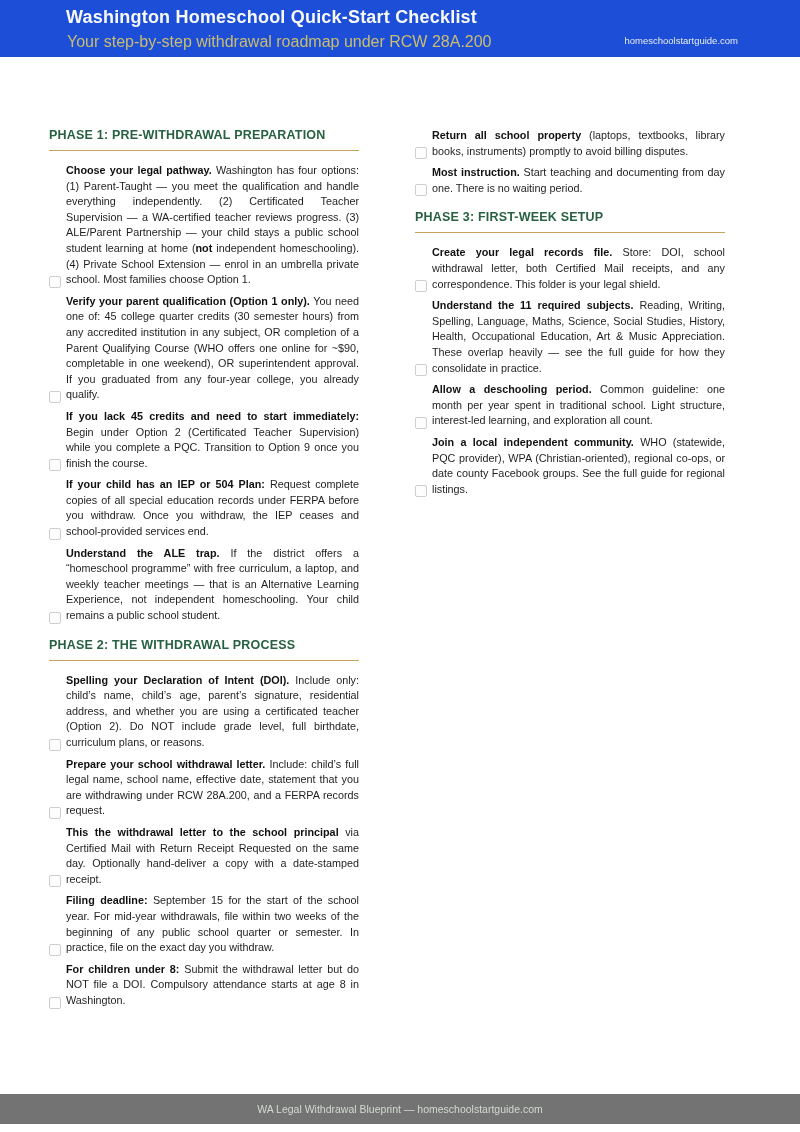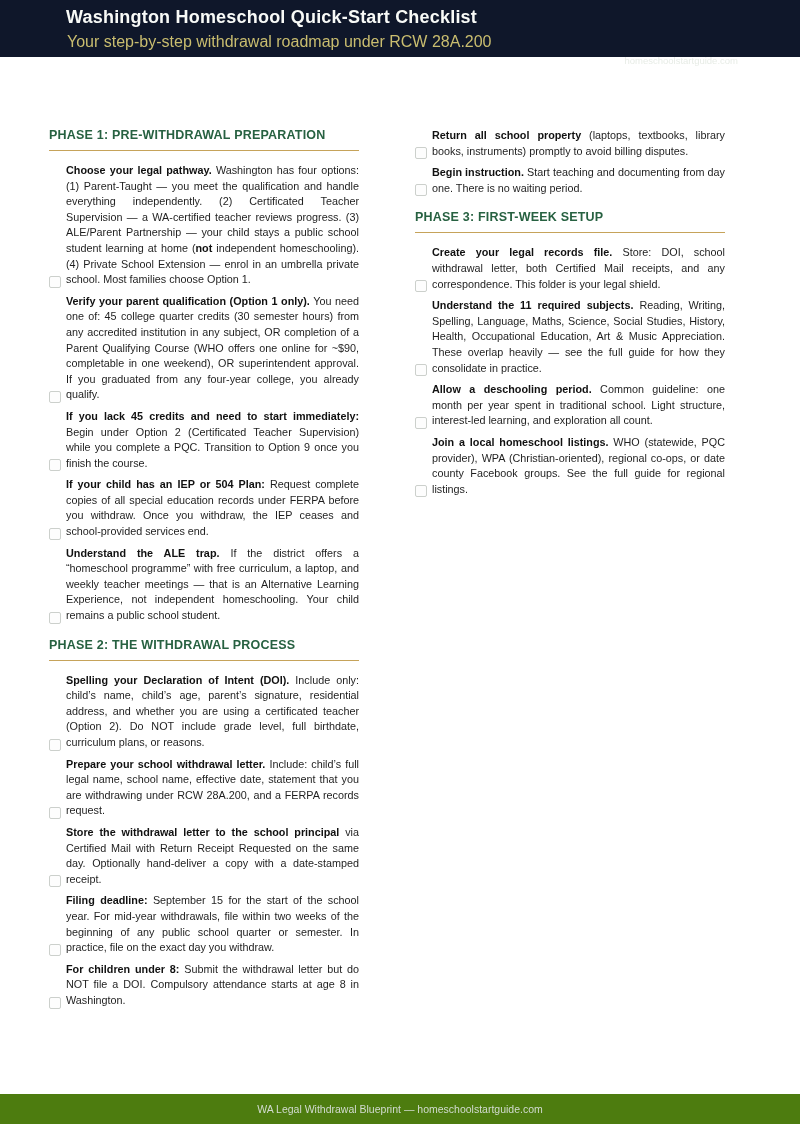--- a/index.html
+++ b/index.html
@@ -1,37 +1,37 @@
 <!DOCTYPE html>
 <html><head>
 <meta charset="utf-8">
 <style>
   html,body{margin:0;padding:0;}
   body{
     width:800px;height:1132px;position:relative;background:#ffffff;
     font-family:"Liberation Sans",sans-serif;color:#1e1e1e;overflow:hidden;
   }
   
-  .header{position:absolute;top:0;left:0;right:0;height:57px;background:#0f172a;}
+  .header{position:absolute;top:0;left:0;right:0;height:57px;background:#1d4ed8;}
   .header .title{position:absolute;left:66px;top:7px;font-size:18px;font-weight:700;color:#f8faf7;letter-spacing:0.2px;}
   .header .subtitle{position:absolute;left:67px;top:33px;font-size:16px;color:#c9bd6f;}
-  .header .site{position:absolute;right:62px;top:35px;font-size:9.5px;color:#e7ece6;margin-top:20px;}
+  .header .site{position:absolute;right:62px;top:35px;font-size:9.5px;color:#e7ece6;}
   
   .content{position:absolute;top:128px;left:49px;width:676px;display:flex;gap:56px;}
   .col{width:315px;}
   .section{margin:0 0 14px 0;}
   .phase-heading{font-size:12.5px;font-weight:700;color:#276141;letter-spacing:0.2px;margin:0;}
   .rule{border:none;border-top:1.5px solid #c6a35a;margin:8px 0 12px 0;}
   
   .item{display:flex;align-items:flex-end;margin:0 0 6px 0;}
   .cb{flex:0 0 10px;width:10px;height:10px;border:1.2px solid #ccd0cc;border-radius:2px;background:#fdfdfd;margin:2px 5px 0 0;}
   .item p{margin:0;font-size:10.8px;line-height:15.6px;text-align:justify;color:#1e1e1e;}
   .item b{font-weight:700;color:#111;}
   
-  .footer{position:absolute;left:0;right:0;top:1094px;height:30px;background:#4d7c0f;
+  .footer{position:absolute;left:0;right:0;top:1094px;height:30px;background:#737373;
     display:flex;align-items:center;justify-content:center;font-size:10.5px;color:#d2dbd0;}
 </style>
 </head>
 <body>
 
 <div class="header">
   <div class="title">Washington Homeschool Quick-Start Checklist</div>
   <div class="subtitle">Your step-by-step withdrawal roadmap under RCW 28A.200</div>
   <div class="site">homeschoolstartguide.com</div>
 </div>
@@ -80,21 +80,21 @@
         <p><b>Spelling your Declaration of Intent (DOI).</b>
           <span>Include only: child’s name, child’s age, parent’s signature, residential address, and whether you are using a certificated teacher (Option 2).  Do NOT include grade level, full birthdate, curriculum plans, or reasons.</span></p>
       </div>
       <div class="item">
         <span class="cb"></span>
         <p><b>Prepare your school withdrawal letter.</b>
           <span>Include: child’s full legal name, school name, effective date, statement that you are withdrawing under RCW 28A.200, and a FERPA records request.</span></p>
       </div>
       <div class="item">
         <span class="cb"></span>
-        <p><b>Store the withdrawal letter to the school principal</b>
+        <p><b>This the withdrawal letter to the school principal</b>
           <span>via Certified Mail with Return Receipt Requested on the same day. Optionally hand-deliver a copy with a date-stamped receipt.</span></p>
       </div>
       <div class="item">
         <span class="cb"></span>
         <p><b>Filing deadline:</b>
           <span>September 15 for the start of the school year.  For mid-year withdrawals, file within two weeks of the beginning of any public school quarter or semester.  In practice, file on the exact day you withdraw.</span></p>
       </div>
       <div class="item">
         <span class="cb"></span>
         <p><b>For children under 8:</b>
@@ -107,21 +107,21 @@
   <div class="col">
 
     <div class="section">
       <div class="item">
         <span class="cb"></span>
         <p><b>Return all school property</b>
           <span>(laptops, textbooks, library books, instruments) promptly to avoid billing disputes.</span></p>
       </div>
       <div class="item">
         <span class="cb"></span>
-        <p><b>Begin instruction.</b>
+        <p><b>Most instruction.</b>
           <span>Start teaching and documenting from day one. There is no waiting period.</span></p>
       </div>
     </div>
 
     <div class="section">
       <h2 class="phase-heading">PHASE 3: FIRST-WEEK SETUP</h2>
       <hr class="rule">
 
       <div class="item">
         <span class="cb"></span>
@@ -133,21 +133,21 @@
         <p><b>Understand the 11 required subjects.</b>
           <span>Reading, Writing, Spelling, Language, Maths, Science, Social Studies, History, Health, Occupational Education, Art &amp; Music Appreciation.  These overlap heavily — see the full guide for how they consolidate in practice.</span></p>
       </div>
       <div class="item">
         <span class="cb"></span>
         <p><b>Allow a deschooling period.</b>
           <span>Common guideline:  one month per year spent in traditional school.  Light structure, interest-led learning, and exploration all count.</span></p>
       </div>
       <div class="item">
         <span class="cb"></span>
-        <p><b>Join a local homeschool listings.</b>
+        <p><b>Join a local independent community.</b>
           <span>WHO (statewide, PQC provider), WPA (Christian-oriented), regional co-ops, or date county Facebook groups. See the full guide for regional listings.</span></p>
       </div>
     </div>
 
   </div>
 </div>
 
 <div class="footer">
   <span>WA Legal Withdrawal Blueprint — homeschoolstartguide.com</span>
 </div>

